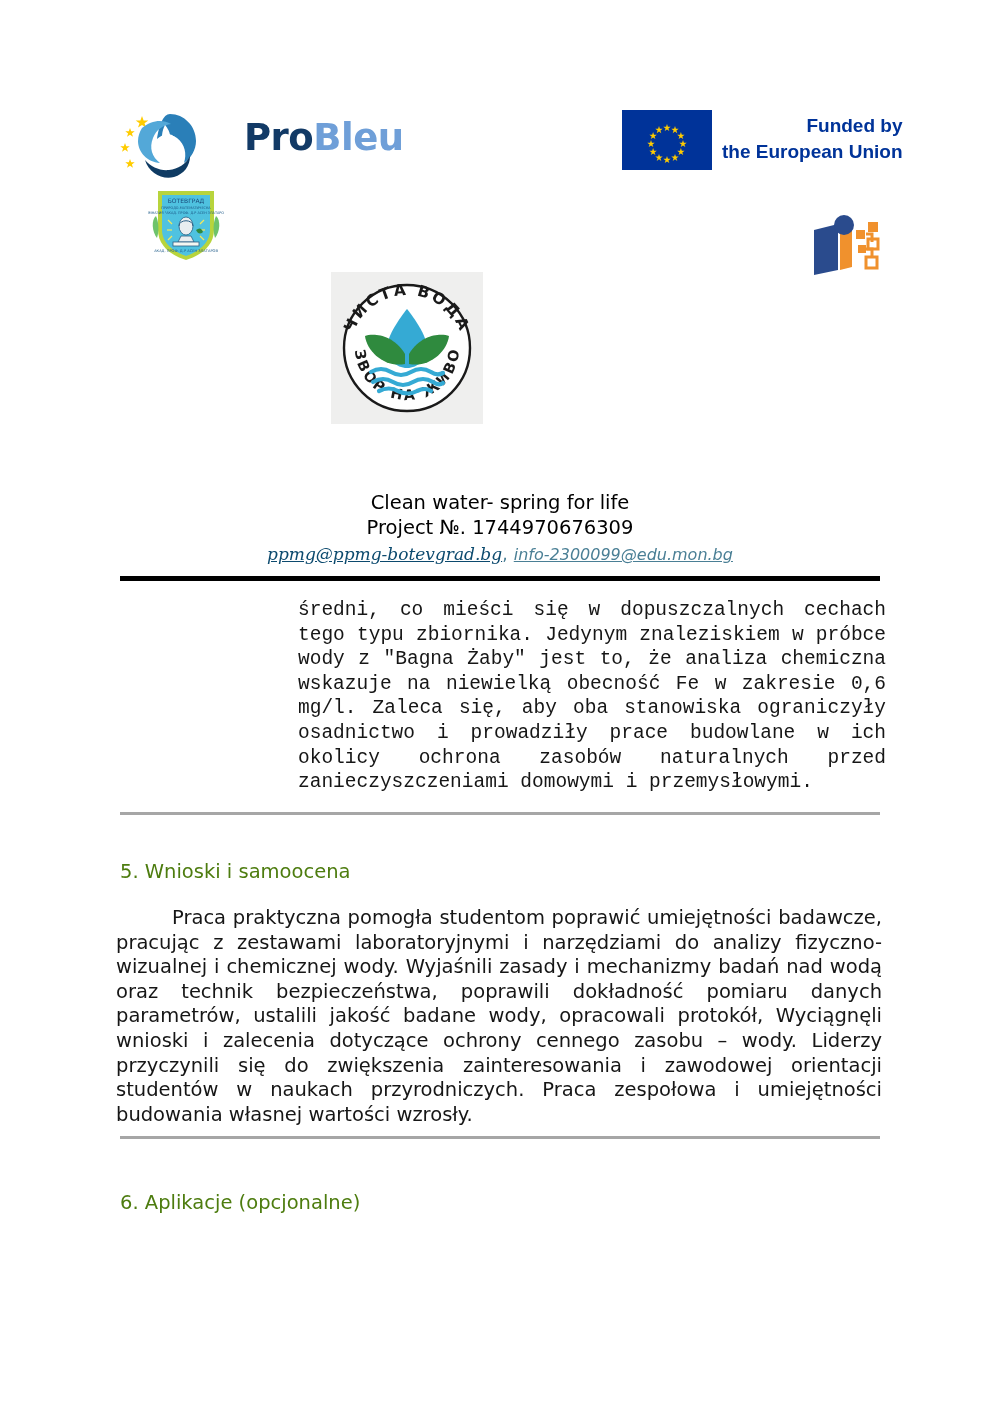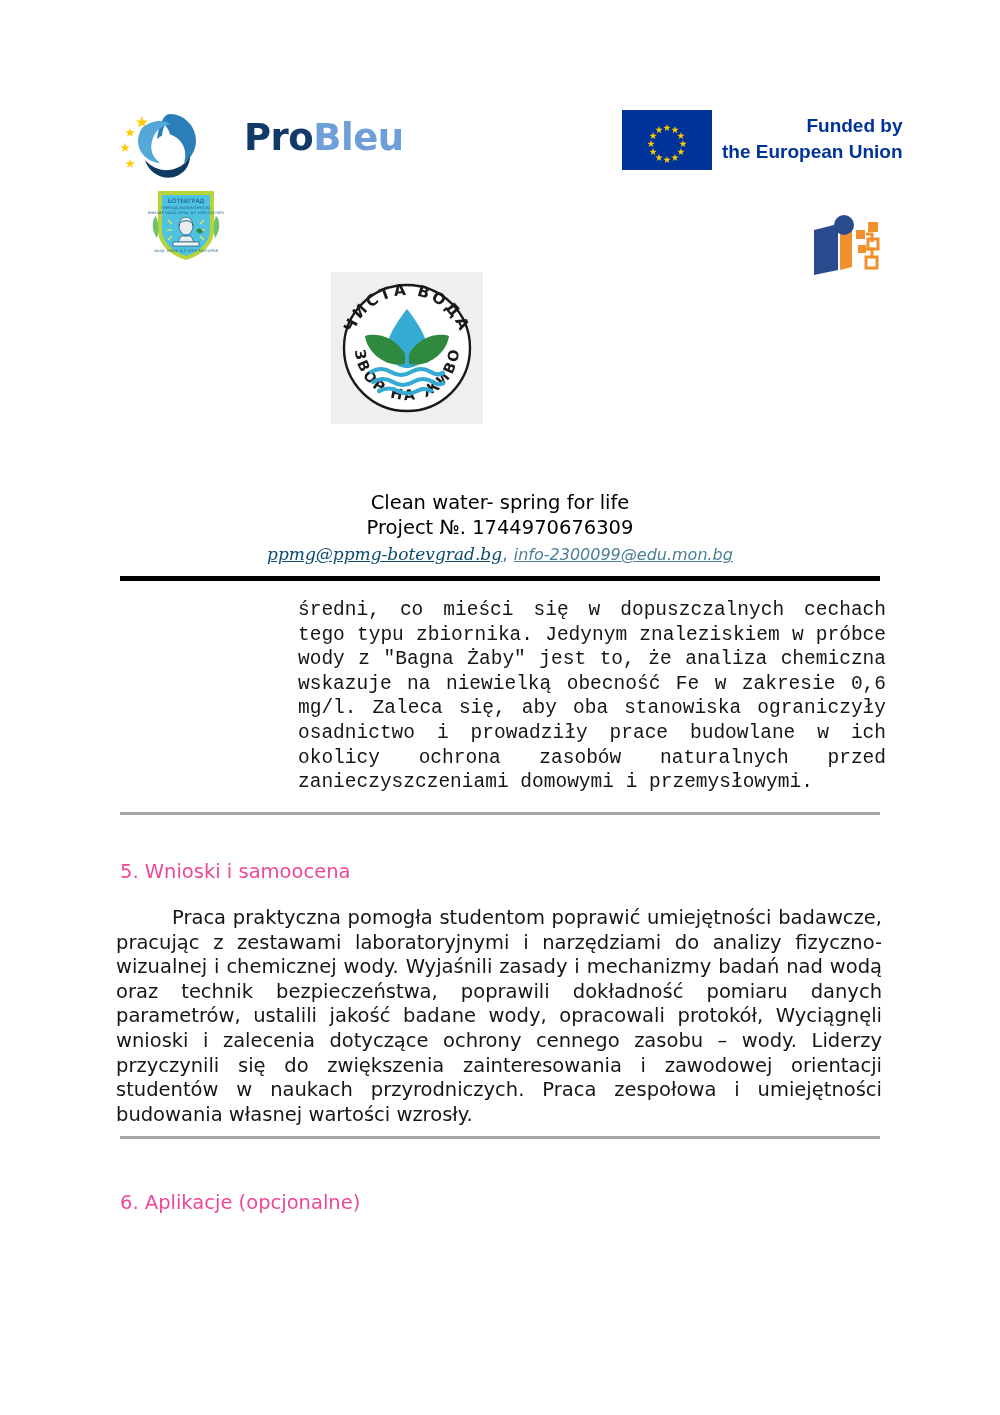--- a/index.html
+++ b/index.html
@@ -154,21 +154,21 @@
   #para-indented {
     left: 298px; top: 598px;
     width: 588px;
     font-family: Liberation Mono, monospace;
   }
   .heading {
     position: absolute;
     left: 120px;
     font-family: "DejaVu Sans", sans-serif;
     font-size: 19.5px;
-    color: #ec4899;
+    color: #4d7c0f;
     white-space: nowrap;
   }
   #heading-5 { top: 860px; }
   #para-conclusions {
     left: 116px; top: 906px;
     width: 766px;
   }
   #para-conclusions .indent-run { padding-left: 56px; }
   #heading-6 { top: 1191px; }
 </style>

